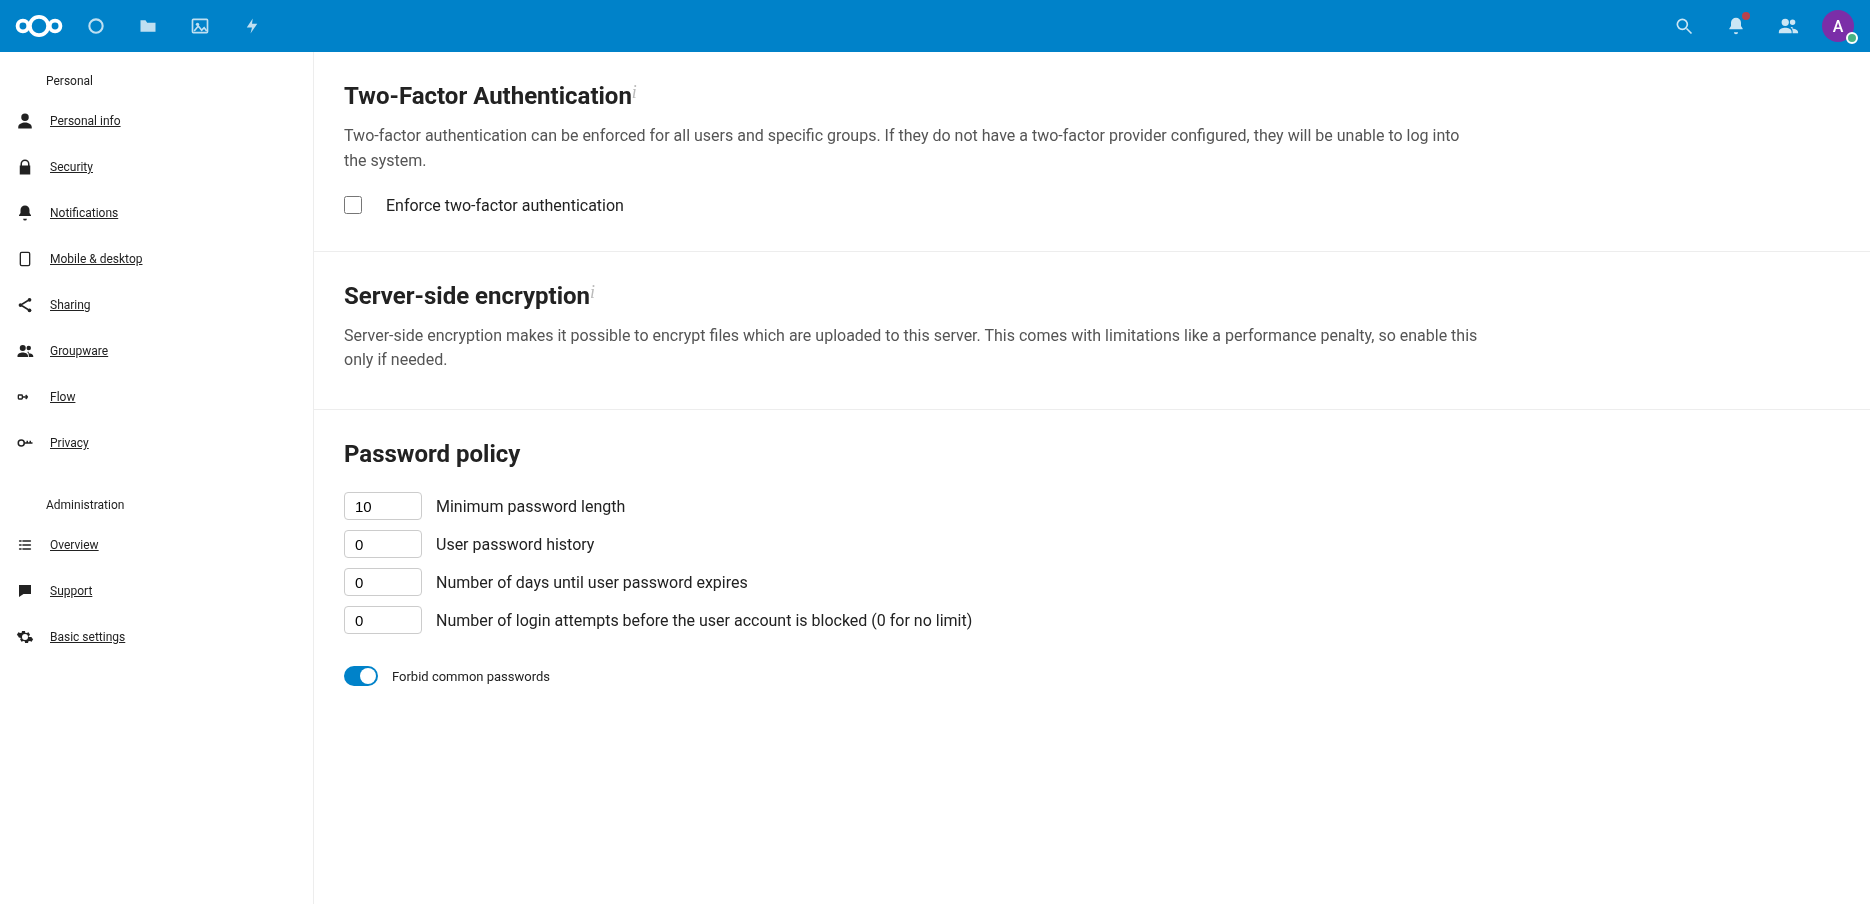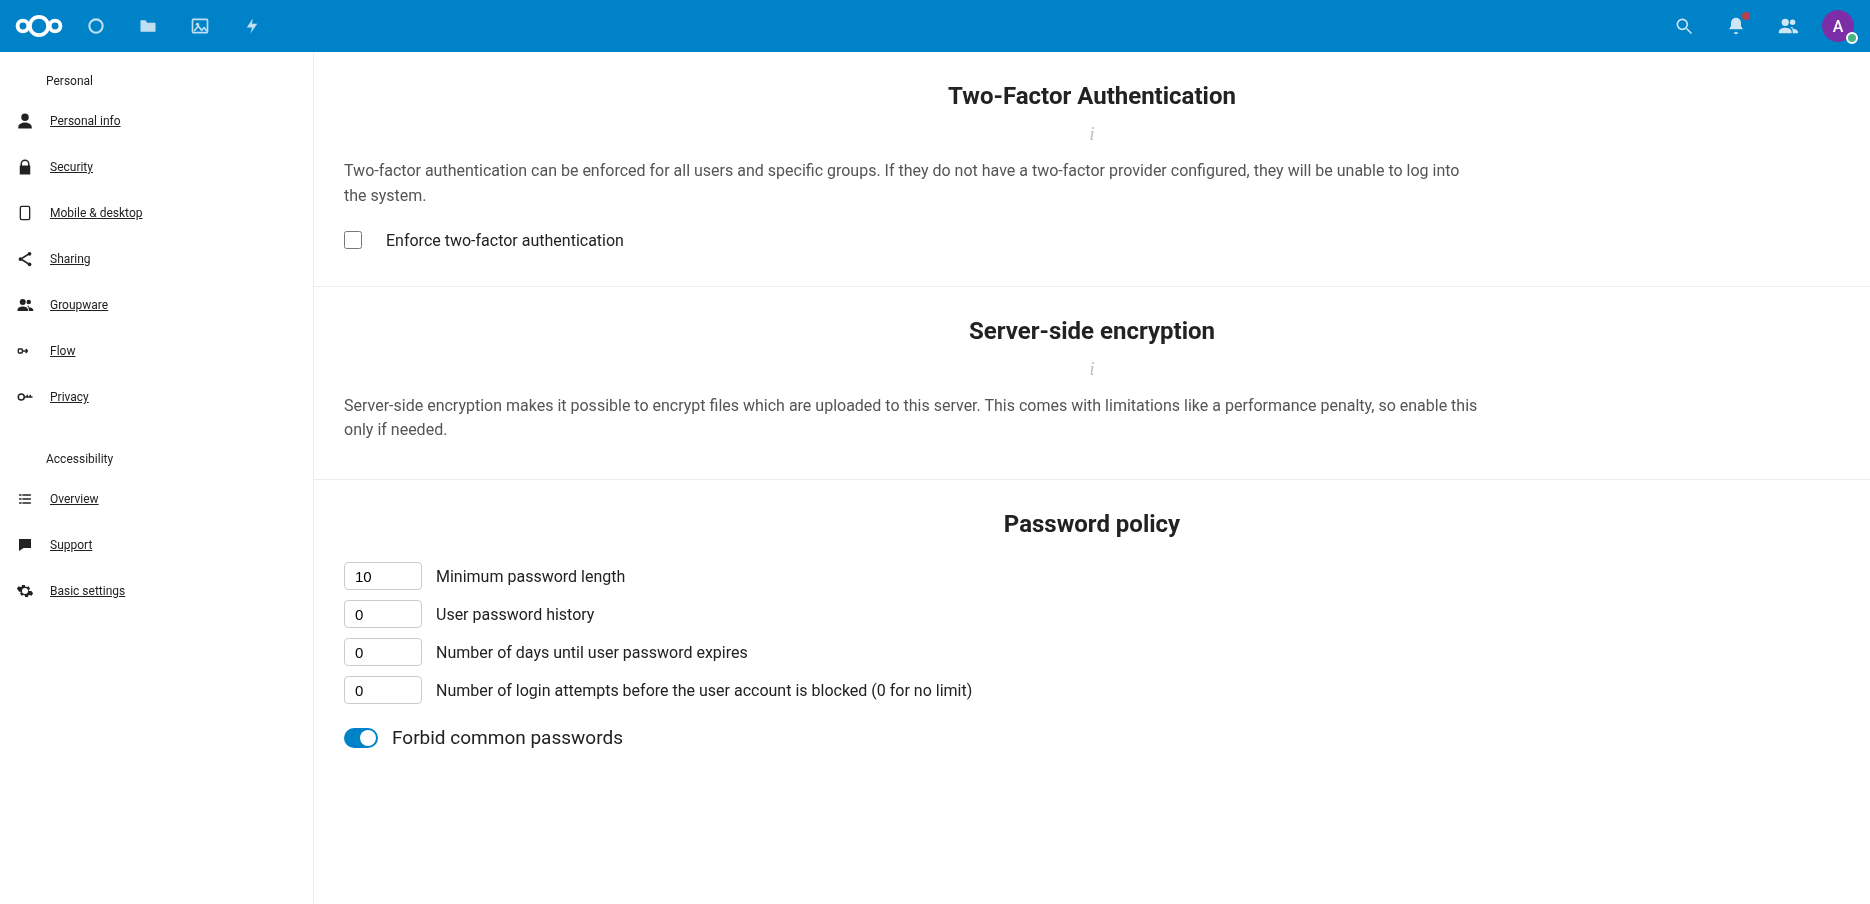--- a/index.html
+++ b/index.html
@@ -101,21 +101,21 @@
     background:#fff;
   }
   .settings-section {
     padding: 30px 30px 36px 30px;
     border-bottom: 1px solid #ededed;
   }
   .settings-section h2 {
     font-size: 24px;
     font-weight: 700;
     color:#222;
-    display:flex; align-items:center; gap:14px;flex-direction:column;
+    display:flex; align-items:flex-start; 
   }
   .settings-section h2 .info-icon { color:#bbb; font-style:italic; font-family: Georgia, serif; font-size:18px; font-weight:400; cursor:pointer; }
   .settings-section p.desc {
     margin-top:14px;
     color:#555; font-size:16px; line-height:1.55;
     max-width: 1140px;
   }
   .checkbox-row {
     display:flex; align-items:center; gap:24px;
     margin-top:22px; font-size:16px;
@@ -131,21 +131,21 @@
     margin-top:10px; font-size:16px;
   }
   .num-row input[type=text] {
     width:78px; height:28px;
     border:1px solid #ccc; border-radius:4px;
     padding: 0 10px; font-size:15px;
   }
   .num-row:first-of-type { margin-top: 22px; }
   .toggle-row {
     display:flex; align-items:center; gap:14px;
-    margin-top:22px; font-size:19px;
+    margin-top:32px; font-size:13px;
   }
   .toggle {
     width:34px; height:20px; border-radius:10px;
     background:#0082c9; position:relative; cursor:pointer;
   }
   .toggle .knob {
     position:absolute; top:2px; right:2px;
     width:16px; height:16px; border-radius:50%;
     background:#fff;
   }
@@ -232,20 +232,28 @@
 
       <div class="nav-item">
         <span class="nav-icon">
           <svg width="18" height="18" viewBox="0 0 24 24">
               <path fill="#222" d="M6 10V8a6 6 0 1 1 12 0v2h1v12H5V10h1zm2 0h8V8a4 4 0 1 0-8 0v2z"></path>
             </svg>
         </span>
         <span class="label">Security</span>
       </div>
 
+      <div class="nav-item">
+        <span class="nav-icon">
+          <svg width="18" height="18" viewBox="0 0 24 24">
+              <path fill="#222" d="M12 2a6 6 0 0 0-6 6v4l-2 3v1h16v-1l-2-3V8a6 6 0 0 0-6-6zm0 20a2.5 2.5 0 0 0 2.5-2.5h-5A2.5 2.5 0 0 0 12 22z"></path>
+            </svg>
+        </span>
+        <span class="label">Notifications</span>
+      </div>
 
       <div class="nav-item">
         <span class="nav-icon">
           <svg width="16" height="20" viewBox="0 0 24 24">
               <rect x="5" y="2" width="14" height="20" rx="2" fill="none" stroke="#222" stroke-width="2"></rect>
             </svg>
         </span>
         <span class="label">Mobile &amp; desktop</span>
       </div>
 
@@ -285,21 +293,21 @@
         <span class="nav-icon">
           <svg width="20" height="18" viewBox="0 0 24 24">
               <circle cx="7" cy="12" r="4" fill="none" stroke="#222" stroke-width="2"></circle>
               <path d="M11 12h11m-3-3v3m-4-3v3" stroke="#222" stroke-width="2"></path>
             </svg>
         </span>
         <span class="label">Privacy</span>
       </div>
 
 
-      <div class="section-header" style="margin-top:18px;">Accessibility</div>
+      <div class="section-header" style="margin-top:18px;">Administration</div>
 
       <div class="nav-item">
         <span class="nav-icon">
           <svg width="18" height="16" viewBox="0 0 24 24">
               <path d="M4 6h2M4 12h2M4 18h2M9 6h11M9 12h11M9 18h11" stroke="#222" stroke-width="2.5" stroke-linecap="round"></path>
             </svg>
         </span>
         <span class="label">Overview</span>
       </div>
 

